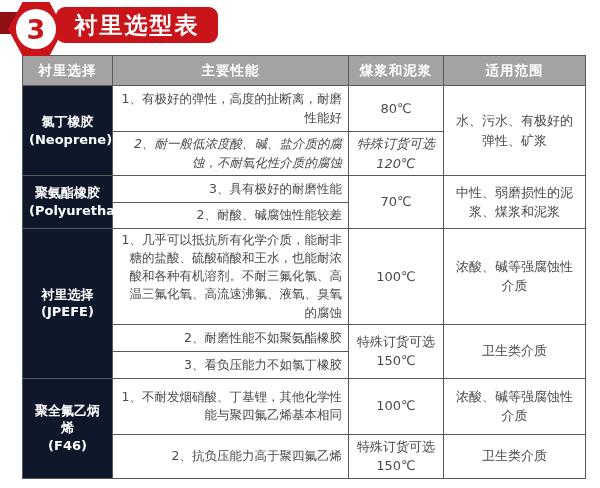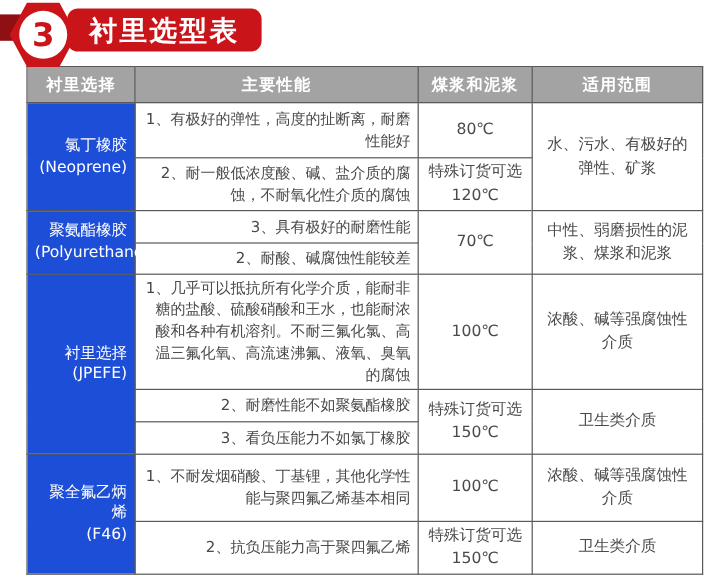--- a/index.html
+++ b/index.html
@@ -50,34 +50,34 @@
   }
   col.c1{width:90px;}
   col.c2{width:236px;}
   col.c3{width:95px;}
   col.c4{width:142px;}
   th{
     background:#a3a3a3;color:#ffffff;font-size:13.5px;font-weight:bold;
     text-align:center;letter-spacing:1px;
   }
   td.mat{
-    background:#1d4ed8;color:#ffffff;text-align:right;
-    font-weight:normal;font-size:13px;line-height:1.35;
+    background:#0f172a;color:#ffffff;text-align:center;
+    font-weight:bold;font-size:13px;line-height:1.35;
   }
   td.perf{
     text-align:right;padding:4px 8px;line-height:1.45;font-size:12.5px;
     font-weight:500;
   }
   td.temp,td.range{
     text-align:center;line-height:1.5;font-size:13px;font-weight:500;
     white-space:pre-line;
   }
   td.range{padding:2px 10px;}
   
-  tr.h30{height:30px;} tr.h46{height:46px;} tr.h42{height:42px;}
+  tr.h30{height:30px;} tr.h46{height:46px;} tr.h42{height:42px;font-style:italic;}
   tr.h27{height:27px;} tr.h26{height:26px;} tr.h85{height:85px;}
   tr.h56{height:56px;} tr.h35{height:35px;}
   :root{--red:#c9141a;--darkred:#8f1013;}
 </style>
 </head>
 <body>
 
 <div class="hdr">
   <div class="ribbon-tail"></div>
   <div class="hexagon">

